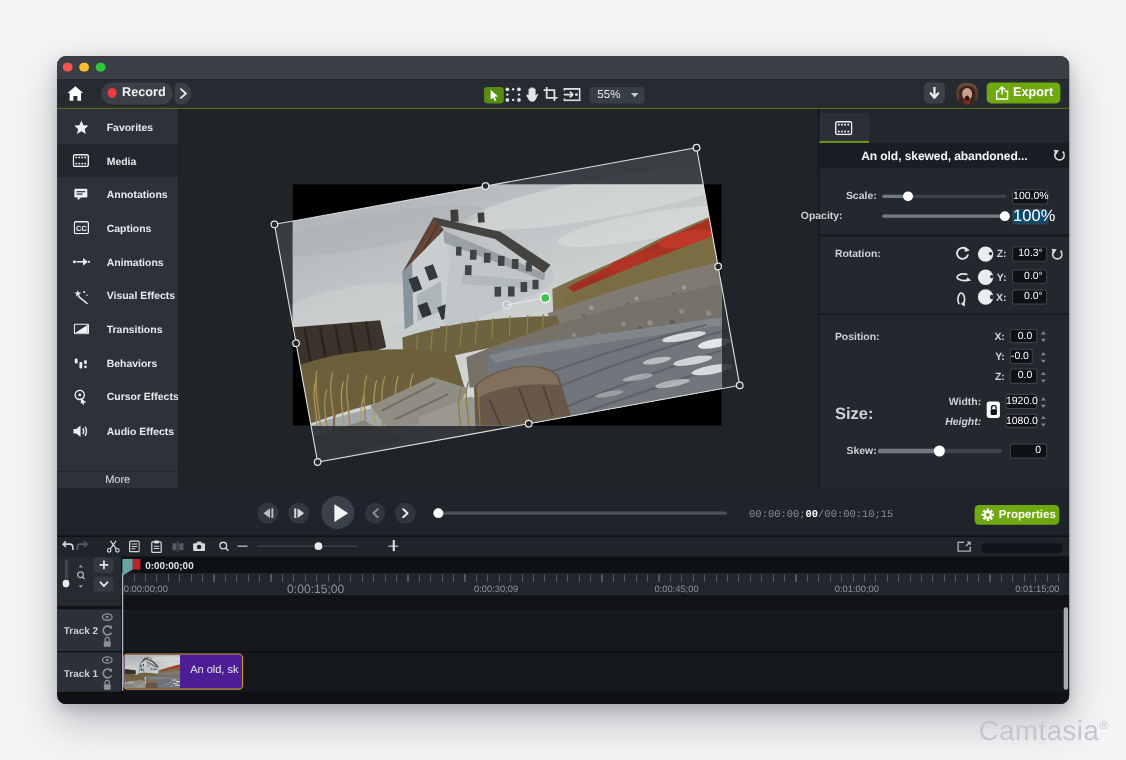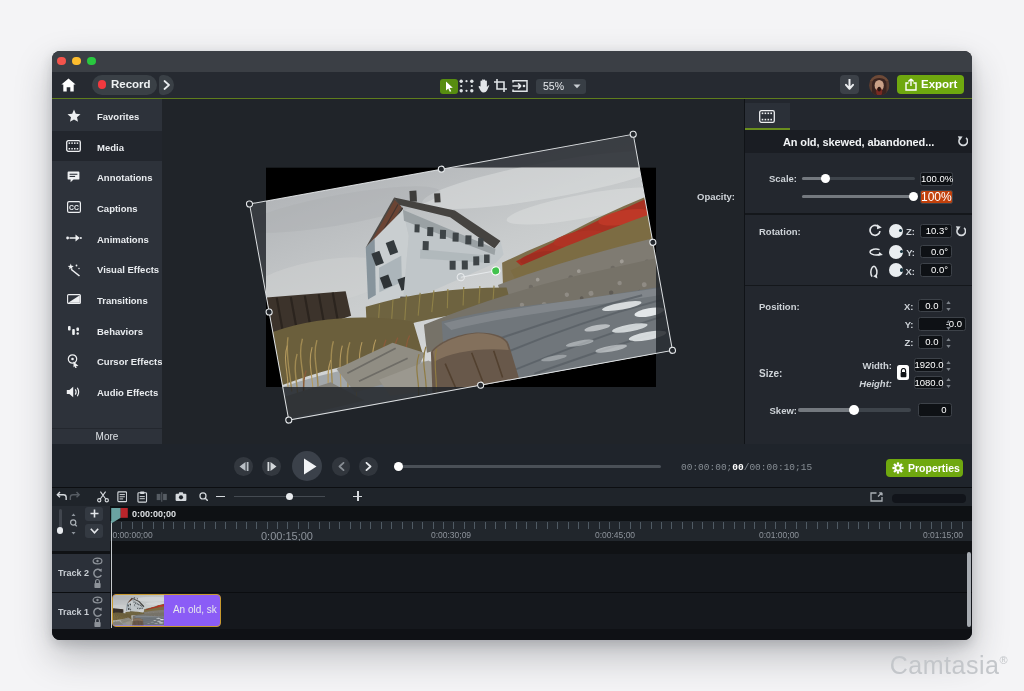--- a/index.html
+++ b/index.html
@@ -425,25 +425,25 @@
     <path d="M3.4 1.9 A4.3 4.3 0 1 0 9.1 1.9" fill="none" stroke="#d6dade" stroke-width="1.6"></path>
     <path d="M0.8 0.2 L5.6 0.6 L3.0 4.6 Z" fill="#d6dade"></path>
   </svg>
 
   <div class="abs" style="left:645px;top:122.3px;width:100px;text-align:right;font-size:9.5px;font-weight:bold;color:#ced3d8;">Scale:</div>
   <div class="abs" style="left:749.5px;top:125.8px;width:113px;height:3.5px;border-radius:2px;background:#3e444b;"></div>
   <div class="abs" style="left:749.5px;top:125.8px;width:24px;height:3.5px;border-radius:2px;background:#74797f;"></div>
   <div class="abs" style="left:768.7px;top:122.7px;width:9.8px;height:9.8px;border-radius:50%;background:#fff;"></div>
   <div class="abs" style="left:868px;top:120.5px;width:32.5px;height:14px;border-radius:2.5px;background:#0e1115;border:1px solid #3d4249;text-align:center;font-size:9.5px;color:#fff;line-height:12.5px;">100.0%</div>
 
-  <div class="abs" style="left:645px;top:140.3px;width:100px;text-align:left;font-size:9.5px;font-weight:bold;color:#ced3d8;">Opacity:</div>
+  <div class="abs" style="left:645px;top:140.3px;width:100px;text-align:center;font-size:9.5px;font-weight:bold;color:#ced3d8;">Opacity:</div>
   <div class="abs" style="left:749.5px;top:143.8px;width:113px;height:3.5px;border-radius:2px;background:#3e444b;"></div>
   <div class="abs" style="left:749.5px;top:143.8px;width:112px;height:3.5px;border-radius:2px;background:#74797f;"></div>
   <div class="abs" style="left:856.6px;top:140.7px;width:9.8px;height:9.8px;border-radius:50%;background:#fff;"></div>
-  <div class="abs" style="left:868px;top:138.5px;width:32.5px;height:14px;border-radius:2.5px;background:#c2410c;border:1px solid #3d4249;text-align:center;font-size:12px;color:#fff;line-height:12.5px;">100%</div>
+  <div class="abs" style="left:868px;top:138.5px;width:32.5px;height:14px;border-radius:2.5px;background:#0c4a6e;border:1px solid #3d4249;text-align:center;font-size:15px;color:#fff;line-height:12.5px;">100%</div>
 
   <div class="abs" style="left:693px;top:162px;width:227px;height:1.5px;background:#14171b;"></div>
 
   <div class="abs" style="left:707px;top:174.8px;font-size:9.5px;font-weight:bold;color:#ced3d8;">Rotation:</div>
 
   <svg class="ic" style="left:816px;top:173px;" width="15" height="14" viewBox="0 0 15 14">
     <path d="M9.8 2.1 A5 5 0 1 0 12 7.2" fill="none" stroke="#e4e7ea" stroke-width="1.7"></path>
     <path d="M9.0 0.2 L13.8 3.5 L9.1 5.2 Z" fill="#e4e7ea"></path>
   </svg>
   <div class="abs" style="left:837px;top:173px;width:14px;height:14px;border-radius:50%;background:#e9edf0;"></div>
@@ -475,31 +475,31 @@
 
   <div class="abs" style="left:693px;top:233.5px;width:227px;height:1.5px;background:#14171b;"></div>
 
   <div class="abs" style="left:707px;top:249.5px;font-size:9.5px;font-weight:bold;color:#ced3d8;">Position:</div>
   <div class="abs" style="left:820px;top:249.8px;width:41.5px;text-align:right;font-size:9.5px;font-weight:bold;color:#ced3d8;">X:</div>
   <div class="abs" style="left:866px;top:247.7px;width:24.5px;height:13.5px;border-radius:2.5px;background:#0e1115;border:1px solid #3d4249;text-align:right;font-size:9.5px;color:#fff;line-height:12px;padding-right:3px;">0.0</div>
   <svg class="ic" style="left:893.5px;top:250.2px;" width="5" height="10" viewBox="0 0 5 10">
       <path d="M2.5 0 L4.7 3 L0.3 3 Z M2.5 10 L4.7 7 L0.3 7 Z" fill="#7d838a"></path>
     </svg>
   <div class="abs" style="left:820px;top:268.3px;width:41.5px;text-align:right;font-size:9.5px;font-weight:bold;color:#ced3d8;">Y:</div>
-  <div class="abs" style="left:866px;top:266.2px;width:48px;height:13.5px;border-radius:2.5px;background:#0e1115;border:1px solid #3d4249;text-align:right;font-size:9.5px;color:#fff;line-height:12px;padding-right:3px;">-0.0</div>
+  <div class="abs" style="left:866px;top:266.2px;width:21px;height:13.5px;border-radius:2.5px;background:#0e1115;border:1px solid #3d4249;text-align:right;font-size:9.5px;color:#fff;line-height:12px;padding-right:3px;">-0.0</div>
   <svg class="ic" style="left:893.5px;top:268.7px;" width="5" height="10" viewBox="0 0 5 10">
       <path d="M2.5 0 L4.7 3 L0.3 3 Z M2.5 10 L4.7 7 L0.3 7 Z" fill="#7d838a"></path>
     </svg>
   <div class="abs" style="left:820px;top:286.3px;width:41.5px;text-align:right;font-size:9.5px;font-weight:bold;color:#ced3d8;">Z:</div>
   <div class="abs" style="left:866px;top:284.2px;width:24.5px;height:13.5px;border-radius:2.5px;background:#0e1115;border:1px solid #3d4249;text-align:right;font-size:9.5px;color:#fff;line-height:12px;padding-right:3px;">0.0</div>
   <svg class="ic" style="left:893.5px;top:286.7px;" width="5" height="10" viewBox="0 0 5 10">
       <path d="M2.5 0 L4.7 3 L0.3 3 Z M2.5 10 L4.7 7 L0.3 7 Z" fill="#7d838a"></path>
     </svg>
 
-  <div class="abs" style="left:707px;top:317.3px;font-size:10px;font-weight:bold;color:#ced3d8;">Size:</div>
+  <div class="abs" style="left:707px;top:317.3px;font-size:15px;font-weight:bold;color:#ced3d8;">Size:</div>
   <div class="abs" style="left:760px;top:309.3px;width:80px;text-align:right;font-size:9.5px;font-weight:bold;color:#ced3d8;">Width:</div>
   <div class="abs" style="left:861.5px;top:307.2px;width:29px;height:13.5px;border-radius:2.5px;background:#0e1115;border:1px solid #3d4249;text-align:right;font-size:9.5px;color:#fff;line-height:12px;padding-right:3px;">1920.0</div>
   <svg class="ic" style="left:893.5px;top:309.7px;" width="5" height="10" viewBox="0 0 5 10">
       <path d="M2.5 0 L4.7 3 L0.3 3 Z M2.5 10 L4.7 7 L0.3 7 Z" fill="#7d838a"></path>
     </svg>
   <div class="abs" style="left:760px;top:326.8px;width:80px;text-align:right;font-size:9.5px;font-weight:bold;color:#ced3d8;font-style:italic;">Height:</div>
   <div class="abs" style="left:861.5px;top:324.7px;width:29px;height:13.5px;border-radius:2.5px;background:#0e1115;border:1px solid #3d4249;text-align:right;font-size:9.5px;color:#fff;line-height:12px;padding-right:3px;">1080.0</div>
   <svg class="ic" style="left:893.5px;top:327.2px;" width="5" height="10" viewBox="0 0 5 10">
       <path d="M2.5 0 L4.7 3 L0.3 3 Z M2.5 10 L4.7 7 L0.3 7 Z" fill="#7d838a"></path>
     </svg>
@@ -666,21 +666,21 @@
     <g stroke="#8d9299" fill="none">
       <ellipse cx="6.5" cy="4" rx="4.4" ry="2.9" stroke-width="1.2"></ellipse>
         <circle cx="6.5" cy="4" r="1.2" fill="#8d9299" stroke="none"></circle>
       <path d="M9.5 13.2 A4 4 0 1 0 10.3 18.2" stroke-width="1.5"></path>
         <path d="M10.8 11.5 L10.6 15 L7.6 13.6 Z" fill="#8d9299" stroke="none"></path>
       <rect x="3.4" y="26" width="6.2" height="5" rx="0.8" fill="#8d9299" stroke="none"></rect>
         <path d="M4.6 26 L4.6 24.4 A1.9 1.9 0 0 1 8.4 24.4 L8.4 26" stroke-width="1.2"></path>
     </g>
   </svg>
 
-  <div class="abs" style="left:59.9px;top:542.5px;width:108.8px;height:33.5px;border:1.5px solid #c8992e;border-radius:4px;background:#8b5cf6;overflow:hidden;">
+  <div class="abs" style="left:59.9px;top:542.5px;width:108.8px;height:33.5px;border:1.5px solid #c8992e;border-radius:4px;background:#4c1d95;overflow:hidden;">
     <div style="position:absolute;left:0.5px;top:0.5px;width:51px;height:30.5px;overflow:hidden;">
       <svg width="51" height="30.5" viewBox="0 0 390 220" preserveAspectRatio="none">
           <use href="#photoscene"></use>
         </svg>
     </div>
     <div style="position:absolute;left:60px;top:9px;font-size:10px;color:#e6e9ec;white-space:nowrap;">An old, sk</div>
   </div>
 
   <div class="abs" style="left:58.7px;top:470px;width:1.2px;height:107px;background:#c5c9cd;"></div>
 

